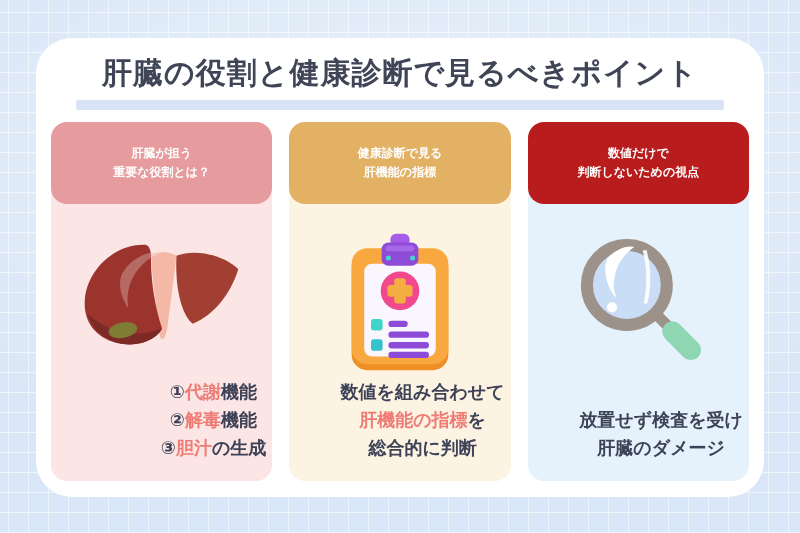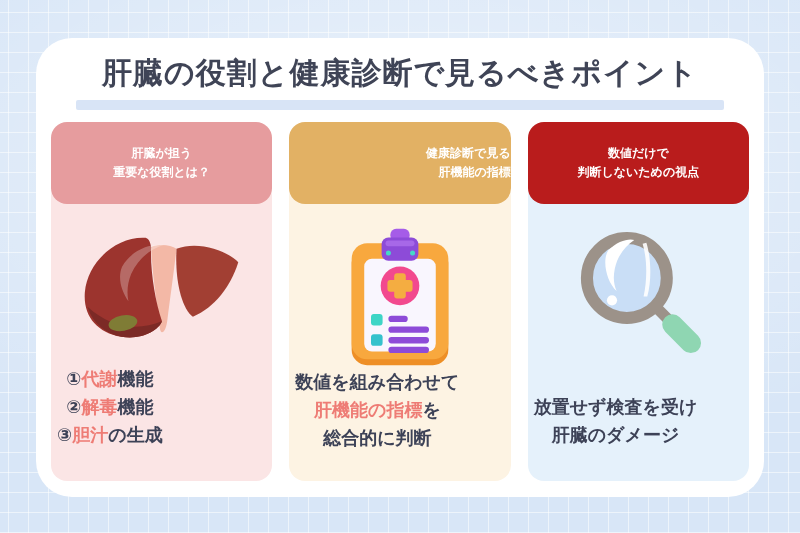--- a/index.html
+++ b/index.html
@@ -32,26 +32,26 @@
   .columns { display:flex; gap:17px; padding:12px 15px 0; }
   .col { position:relative; flex:1; height:359px; }
   .col-header {
     position:absolute; top:0; left:0; right:0; height:82px; z-index:2;
     border-radius:16px; display:flex; flex-direction:column;
     justify-content:center; align-items:center; text-align:center;
     color:#ffffff; font-weight:800; font-size:12px; line-height:1.55;
   }
   .col-body {
     position:absolute; top:58px; left:0; right:0; bottom:0;
-    border-radius:16px; display:flex; flex-direction:column; align-items:flex-start;
-    padding:34px 6px 27px;
+    border-radius:16px; display:flex; flex-direction:column; align-items:flex-end;
+    padding:34px 6px 14px;
   }
   .hdr-pink { background:#e69c9e; }
   .body-pink { background:#fbe5e5; }
-  .hdr-gold { background:#e2b164;align-items:flex-end; }
+  .hdr-gold { background:#e2b164; }
   .body-cream { background:#fdf3e3; }
   .hdr-blue { background:#b91c1c; }
   .body-blue { background:#e5f1fb;gap:36px; }
   .illus { flex:1; width:100%; display:flex; align-items:center; justify-content:center; padding-top:10px; }
   .col-text {
     text-align:center; font-weight:800; color:#3d4257;
     font-size:18px; line-height:1.55; margin-bottom:4px; white-space:nowrap;
   }
   .hl { color:#ee7c75; }
   .li { white-space:nowrap; }

